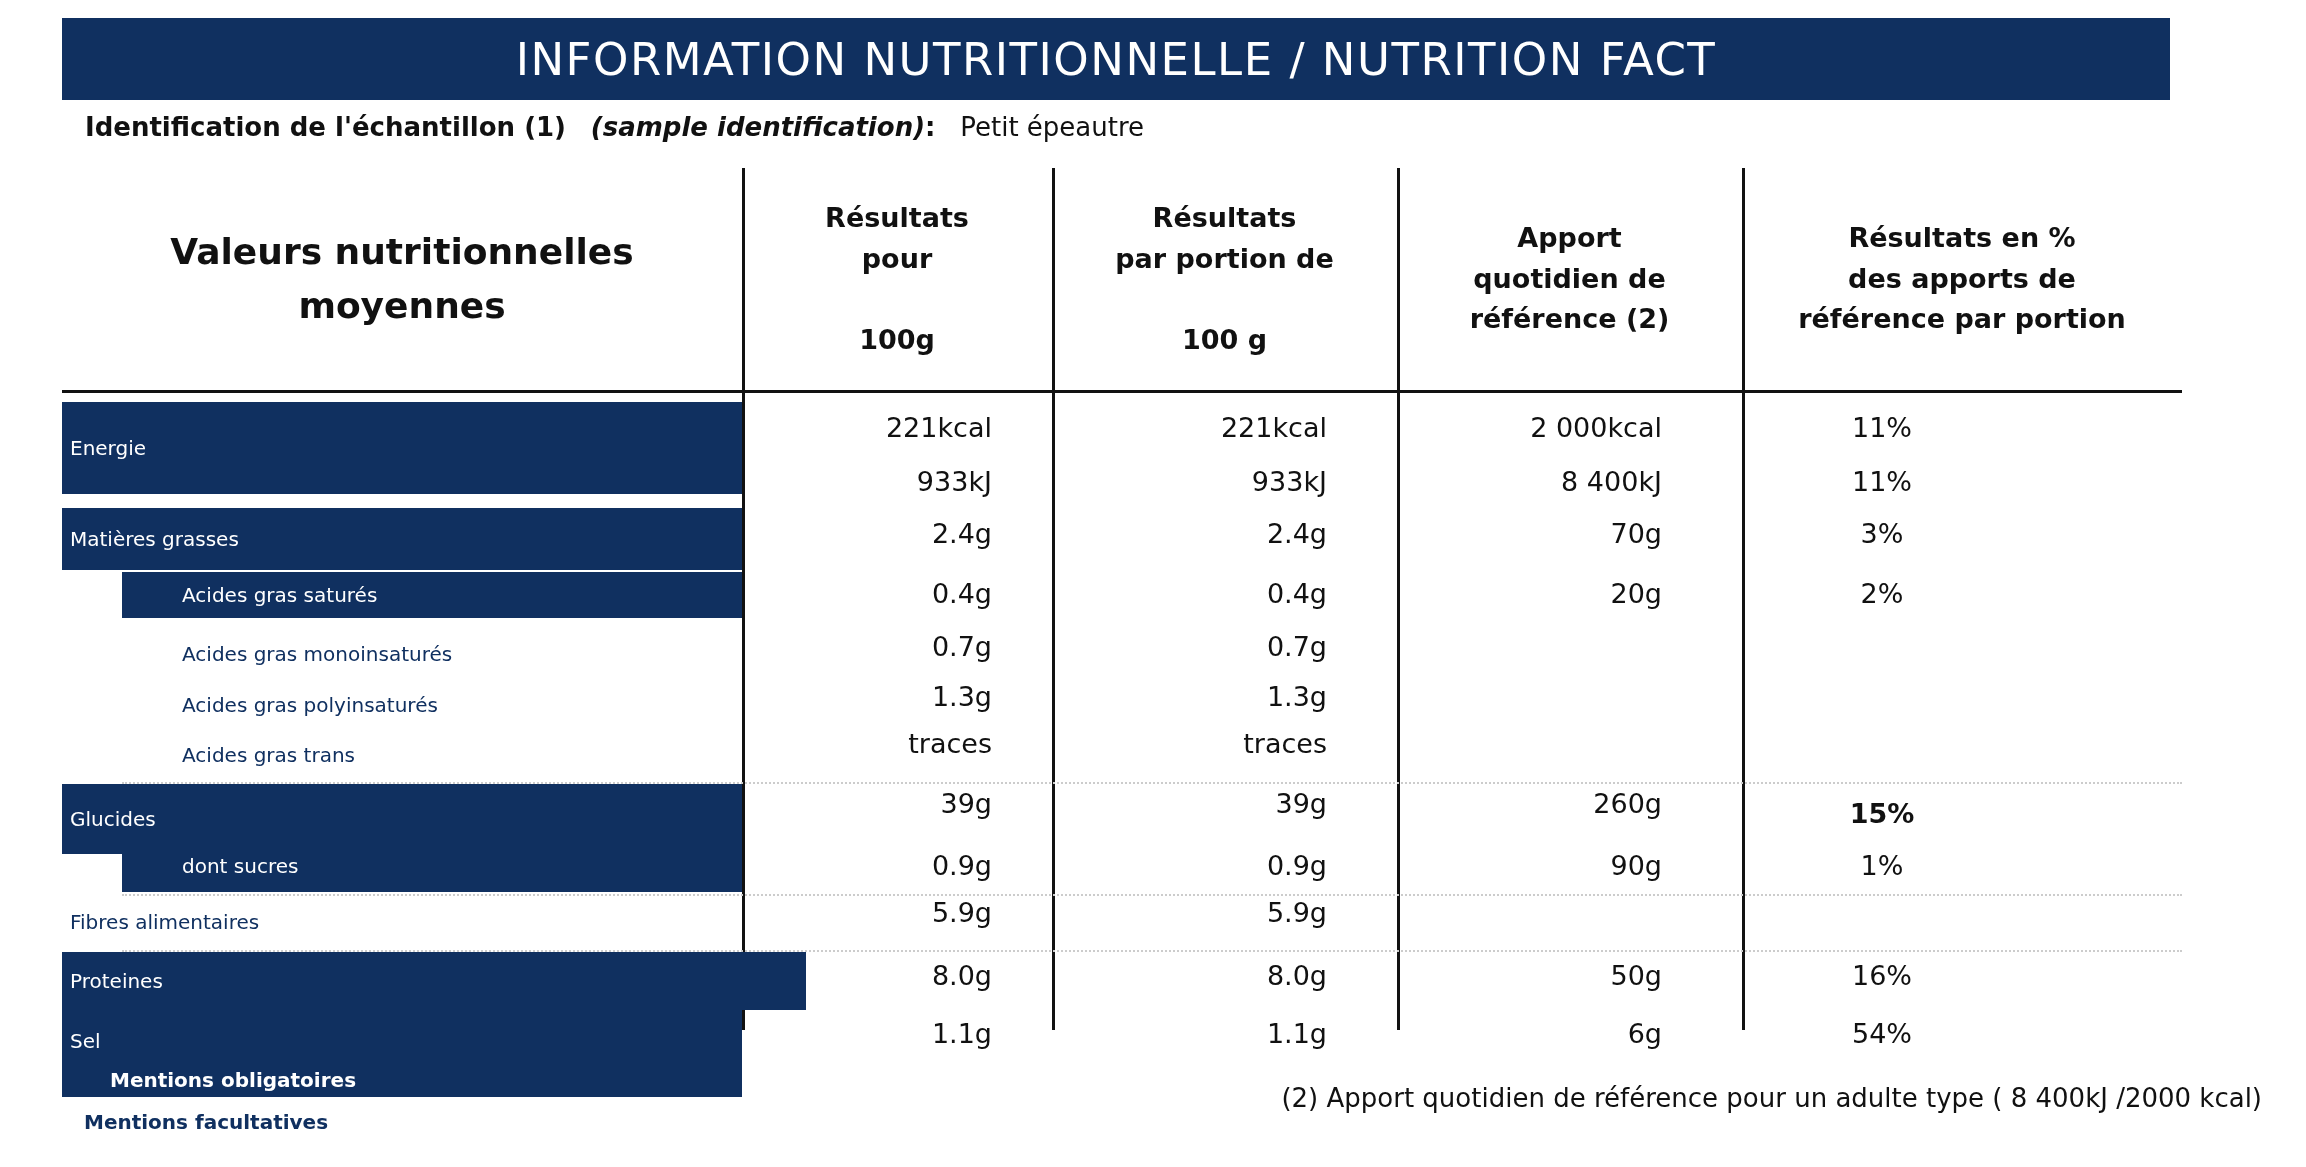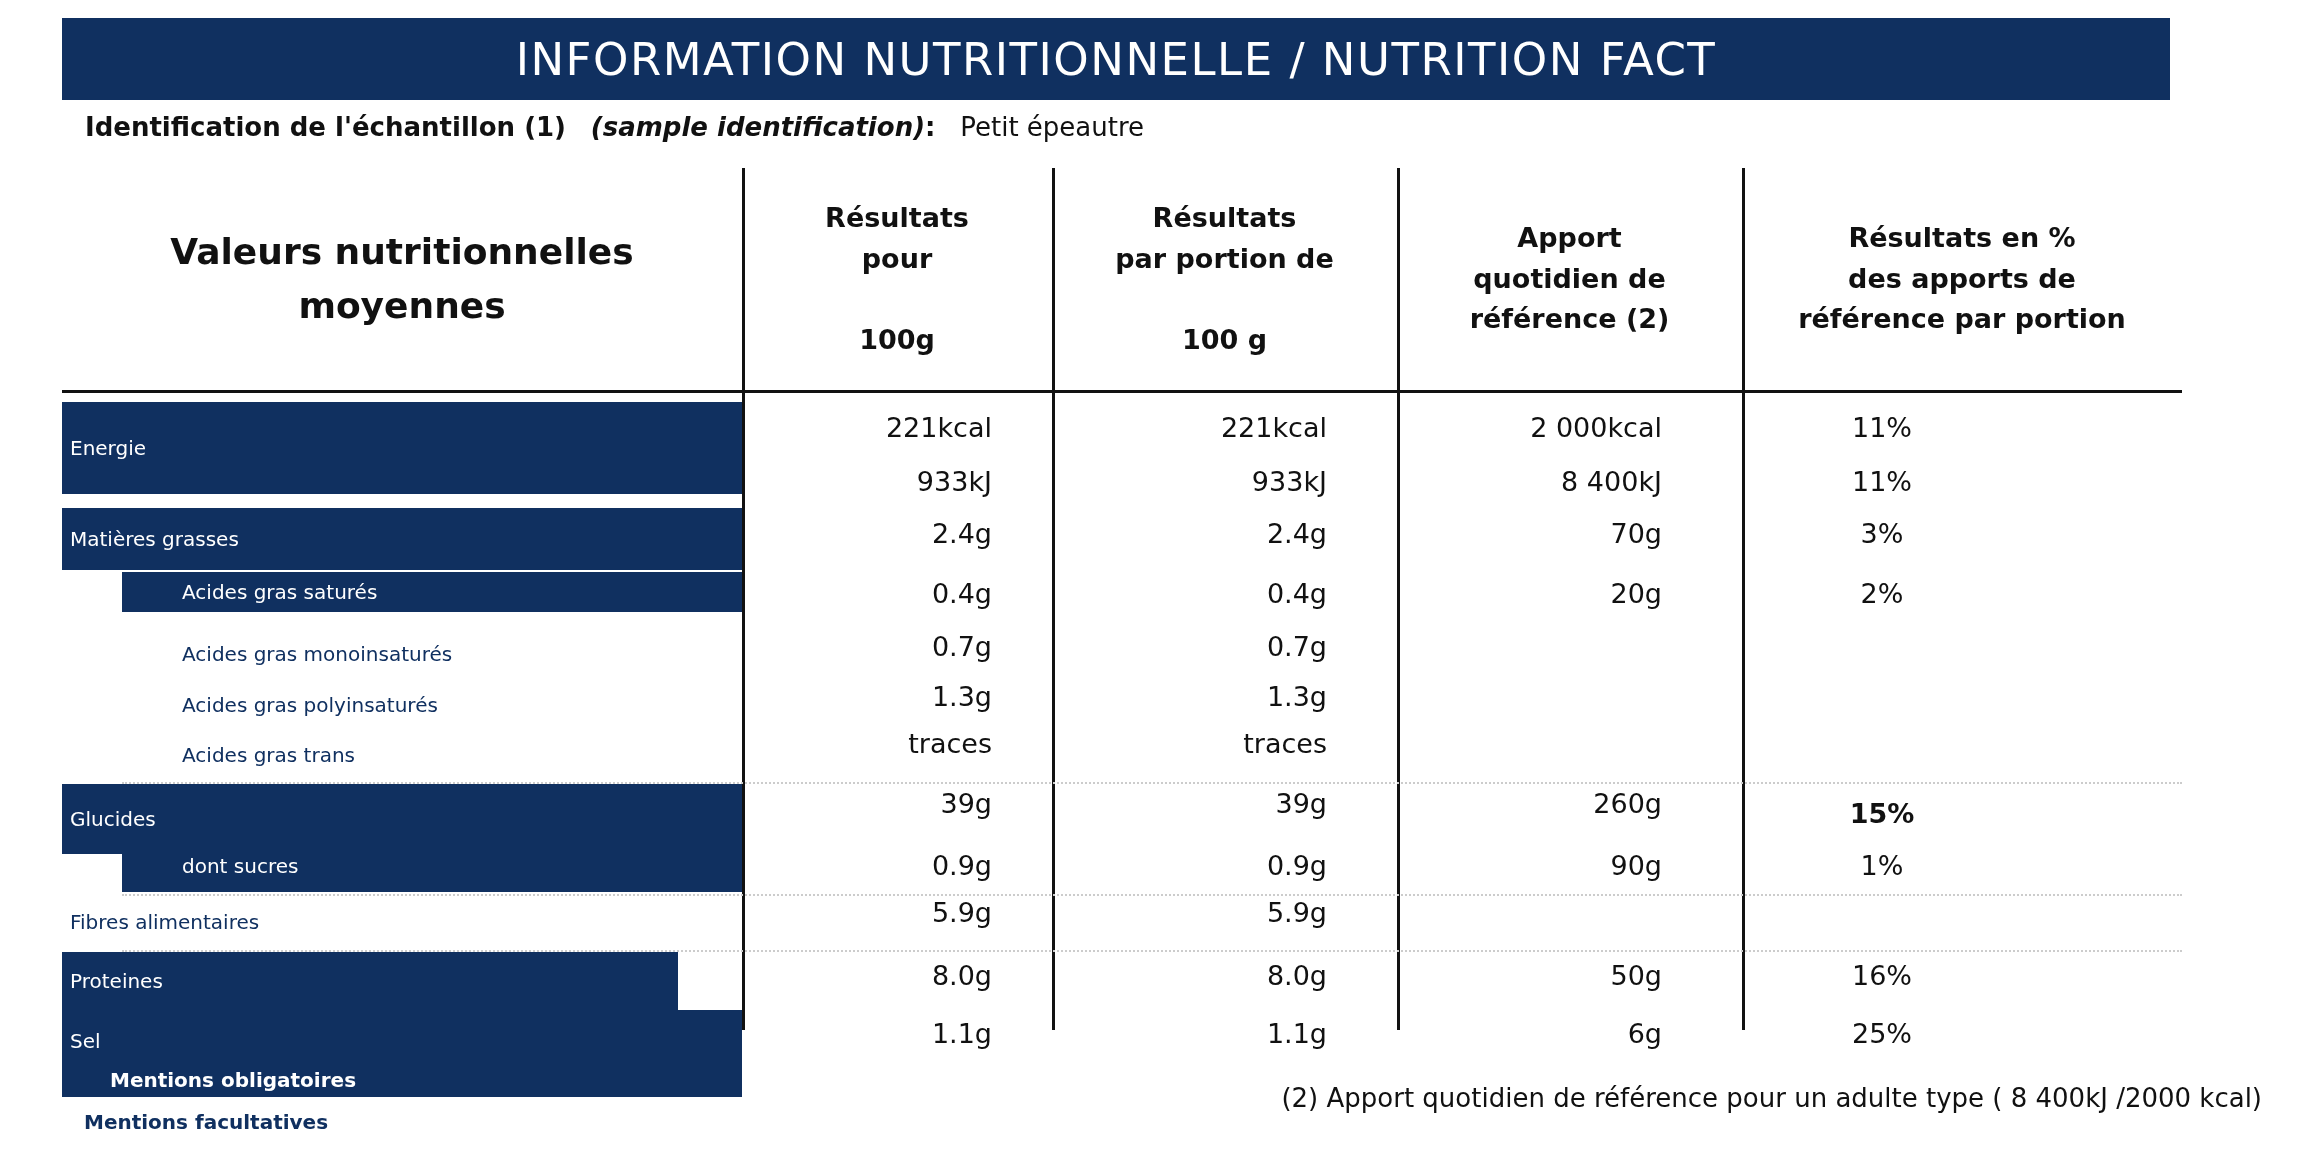--- a/index.html
+++ b/index.html
@@ -268,21 +268,21 @@
       <div class="num cpct" style="top:76px;">11%</div>
 
       <div class="label-cell mandatory" style="top:118px; width:680px; height:62px;">
         <span class="pad0">Matières grasses</span>
       </div>
       <div class="num c100g" style="top:128px;">2.4g</div>
       <div class="num cport" style="top:128px;">2.4g</div>
       <div class="num cref" style="top:128px;">70g</div>
       <div class="num cpct" style="top:128px;">3%</div>
 
-      <div class="label-cell mandatory" style="top:182px; left:60px; width:620px; height:40px;">
+      <div class="label-cell mandatory" style="top:182px; left:60px; width:620px; height:46px;">
         <span class="pad2">Acides gras saturés</span>
       </div>
       <div class="num c100g" style="top:188px;">0.4g</div>
       <div class="num cport" style="top:188px;">0.4g</div>
       <div class="num cref" style="top:188px;">20g</div>
       <div class="num cpct" style="top:188px;">2%</div>
 
       <div class="label-cell optional" style="top:238px; left:60px; width:620px; height:52px;">
         <span class="pad2">Acides gras monoinsaturés</span>
       </div>
@@ -322,35 +322,35 @@
       <div class="dotted" style="top:504px;"></div>
 
       <div class="label-cell optional" style="top:506px; width:680px; height:52px;">
         <span class="pad0">Fibres alimentaires</span>
       </div>
       <div class="num c100g" style="top:507px;">5.9g</div>
       <div class="num cport" style="top:507px;">5.9g</div>
 
       <div class="dotted" style="top:560px;"></div>
 
-      <div class="label-cell mandatory" style="top:562px; width:616px; height:58px;">
+      <div class="label-cell mandatory" style="top:562px; width:744px; height:58px;">
         <span class="pad0">Proteines</span>
       </div>
       <div class="num c100g" style="top:570px;">8.0g</div>
       <div class="num cport" style="top:570px;">8.0g</div>
       <div class="num cref" style="top:570px;">50g</div>
       <div class="num cpct" style="top:570px;">16%</div>
 
       <div class="label-cell mandatory" style="top:620px; width:680px; height:62px;">
         <span class="pad0">Sel</span>
       </div>
       <div class="num c100g" style="top:628px;">1.1g</div>
       <div class="num cport" style="top:628px;">1.1g</div>
       <div class="num cref" style="top:628px;">6g</div>
-      <div class="num cpct" style="top:628px;">25%</div>
+      <div class="num cpct" style="top:628px;">54%</div>
 
     </div>
   </div>
 
   <div class="legend">
     <div class="legend-item legend-mandatory">
       <span>Mentions obligatoires</span>
     </div>
     <div class="legend-item legend-optional">
       <span>Mentions facultatives</span>

